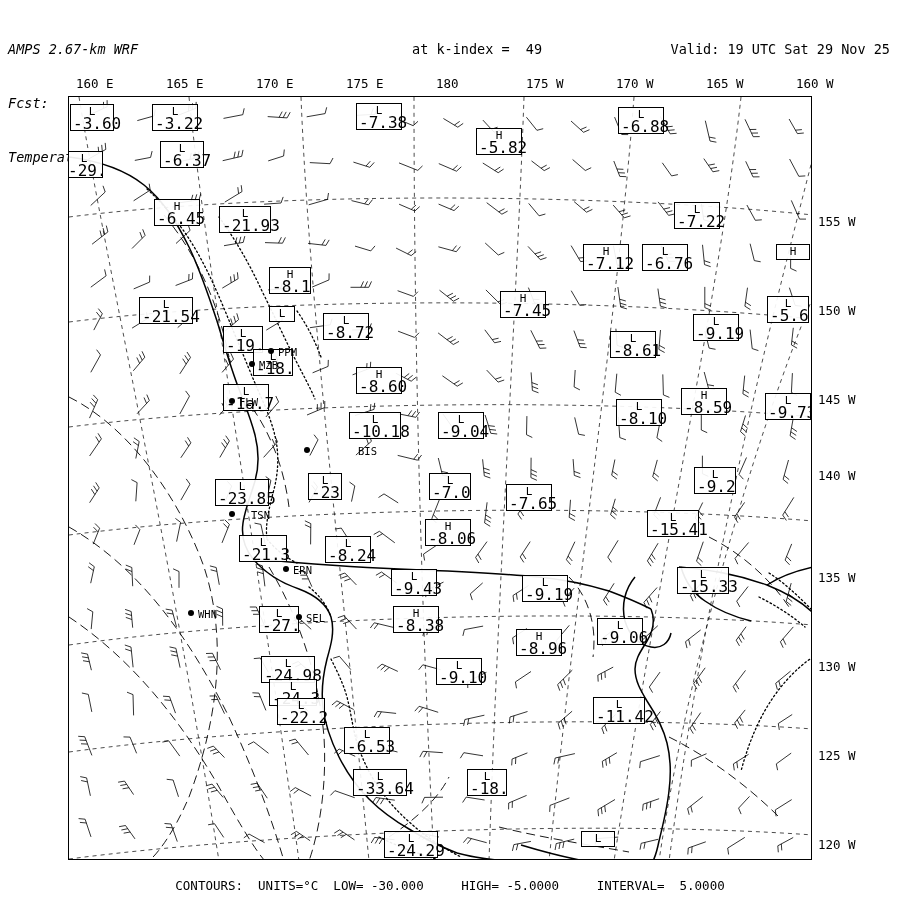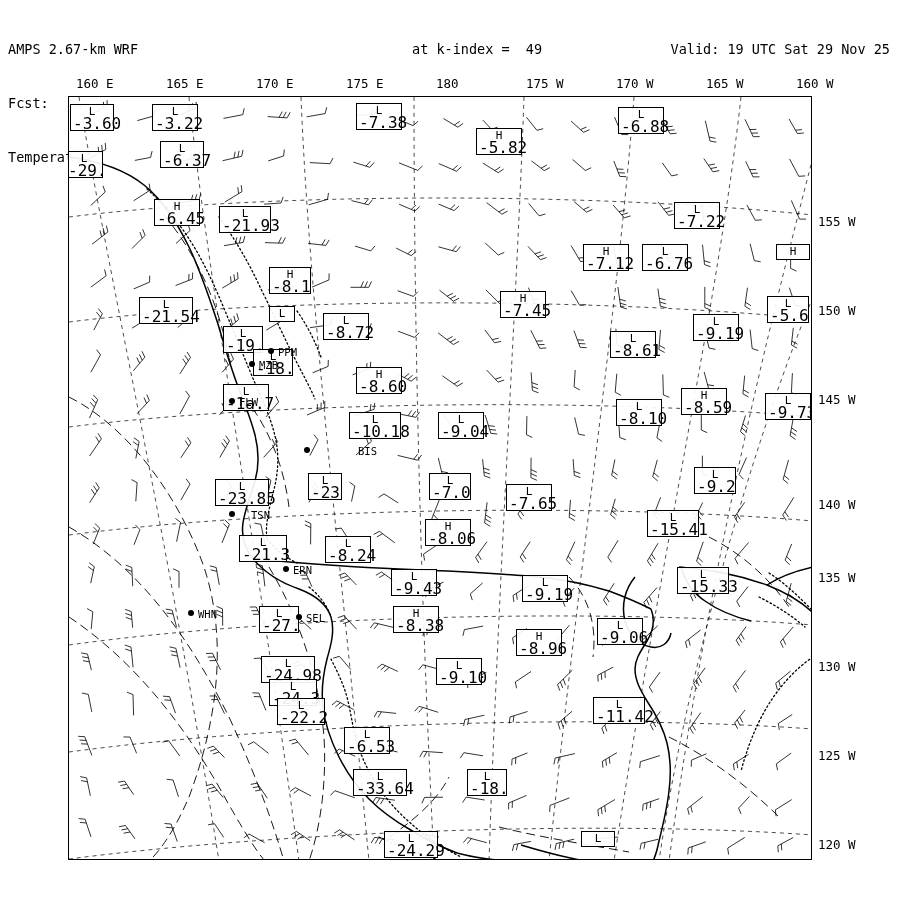--- a/index.html
+++ b/index.html
@@ -28,20 +28,21 @@
     width: 900px;
     height: 72px;
   }
   .hdr-left {
     position: absolute;
     left: 8px;
     top: 4px;
     font-size: 13.5px;
     line-height: 18px;
     white-space: pre;
+    font-style: italic;
   }
   .hdr-right {
     position: absolute;
     right: 10px;
     top: 4px;
     font-size: 13.5px;
     line-height: 18px;
     text-align: left;
     white-space: pre;
   }
@@ -141,21 +142,21 @@
         <div class="tick-lab" style="left: 458px; top: -20px;">175 W</div>
         <div class="tick-lab" style="left: 548px; top: -20px;">170 W</div>
         <div class="tick-lab" style="left: 638px; top: -20px;">165 W</div>
         <div class="tick-lab" style="left: 728px; top: -20px;">160 W</div>
       </div>
 
     <div id="right-ticks">
         <div class="tick-lab" style="left: 750px; top: 118px;">155 W</div>
         <div class="tick-lab" style="left: 750px; top: 207px;">150 W</div>
         <div class="tick-lab" style="left: 750px; top: 296px;">145 W</div>
-        <div class="tick-lab" style="left: 750px; top: 401px;">140 W</div>
+        <div class="tick-lab" style="left: 750px; top: 372px;">140 W</div>
         <div class="tick-lab" style="left: 750px; top: 474px;">135 W</div>
         <div class="tick-lab" style="left: 750px; top: 563px;">130 W</div>
         <div class="tick-lab" style="left: 750px; top: 652px;">125 W</div>
         <div class="tick-lab" style="left: 750px; top: 741px;">120 W</div>
       </div>
 
     <div class="map-frame">
       <svg class="map-svg" width="744" height="764" viewBox="0 0 744 764">
         <defs>
           <clipPath id="frameClip">
@@ -627,13 +628,14 @@
           <div class="stn-dot" style="left: 214px; top: 469px;"></div>
           <div class="stn" style="left: 224px; top: 467px;">ERN</div>
           <div class="stn-dot" style="left: 119px; top: 513px;"></div>
           <div class="stn" style="left: 129px; top: 511px;">WHN</div>
           <div class="stn-dot" style="left: 227px; top: 517px;"></div>
           <div class="stn" style="left: 237px; top: 515px;">SEL</div>
         </div>
     </div>
   </div>
 
+  <div class="footer">CONTOURS:  UNITS=°C  LOW= -30.000     HIGH= -5.0000     INTERVAL=  5.0000</div>
 </div>
 
 </body></html>

